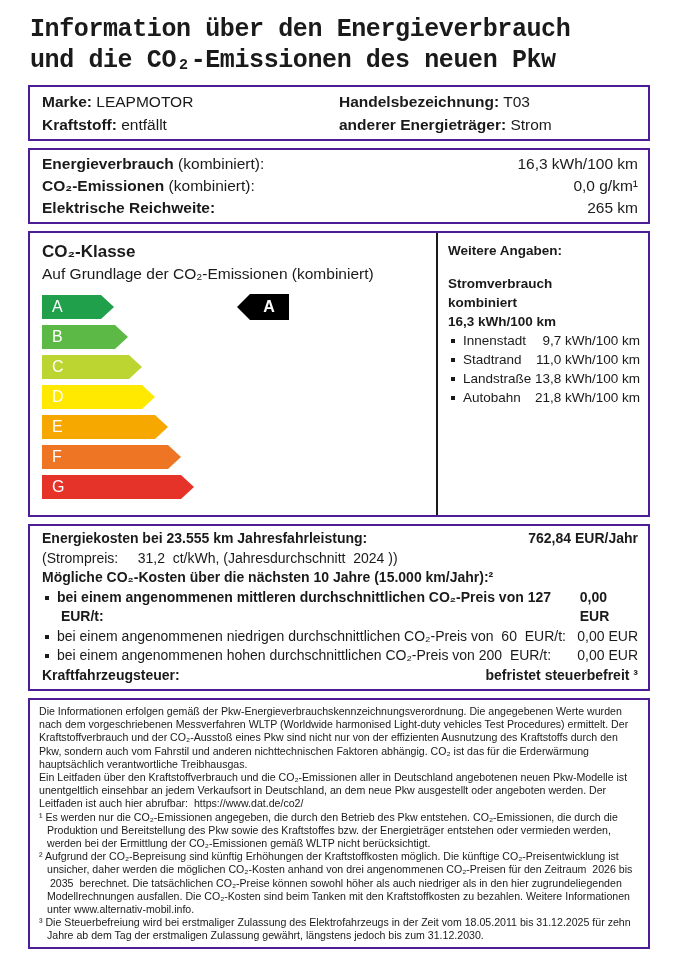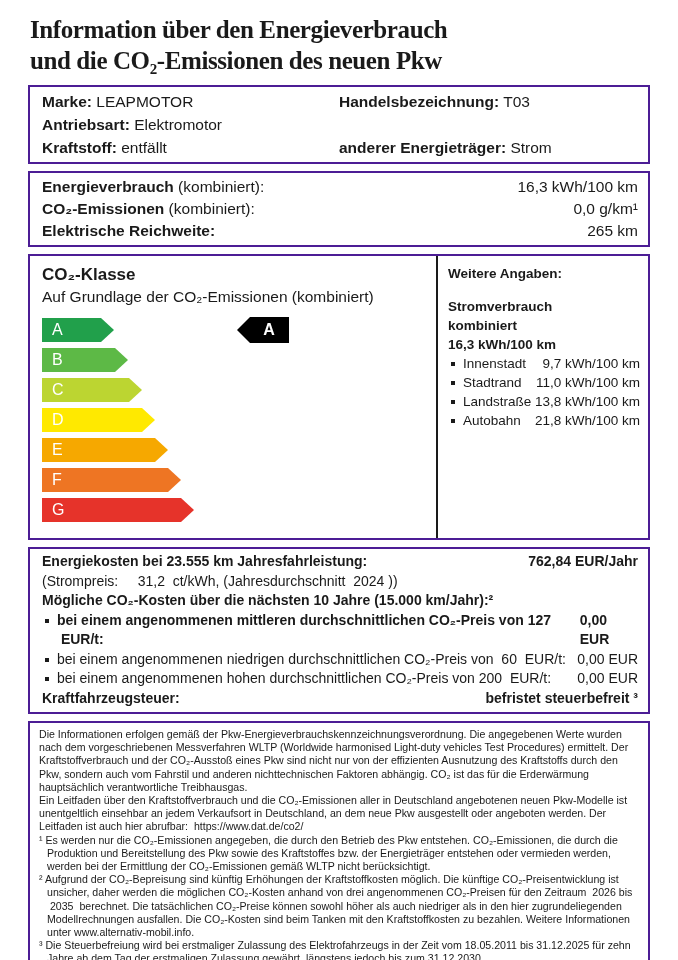--- a/index.html
+++ b/index.html
@@ -4,21 +4,21 @@
 <style>
   * { box-sizing: border-box; }
   html,body { margin:0; padding:0; background:#ffffff; }
   body {
     width:678px; height:960px; overflow:hidden;
     padding:14px 28px 0 28px;
     font-family:"Liberation Sans", sans-serif;
     color:#1a1a1a;
   }
   .title {
-    font-family:Liberation Serif, serif;
+    font-family:Liberation Mono, monospace;
     font-weight:700; font-size:25px; line-height:31px;
     letter-spacing:-0.4px; white-space:nowrap;
     margin:0 0 9px 2px;
   }
   .box { border:2px solid #4c1d95; margin-bottom:7px; background:#fff; }
   .b { font-weight:700; }
 
   
   .veh { padding:3px 12px; font-size:15.5px; line-height:23px; }
   .veh-row { display:grid; grid-template-columns:1fr 1fr; }
@@ -67,21 +67,20 @@
   <span>Information über den Energieverbrauch</span><br>
   <span>und die CO₂-Emissionen des neuen Pkw</span>
 </h1>
 
 <div class="box veh">
   <div class="veh-row">
     <div><span class="b">Marke:</span> <span>LEAPMOTOR</span></div>
     <div><span class="b">Handelsbezeichnung:</span> <span>T03</span></div>
   </div>
   <div class="veh-row">
-    <div><span class="b">Antriebsart:</span> <span>Elektromotor</span></div>
     <div></div>
   </div>
   <div class="veh-row">
     <div><span class="b">Kraftstoff:</span> <span>entfällt</span></div>
     <div><span class="b">anderer Energieträger:</span> <span>Strom</span></div>
   </div>
 </div>
 
 <div class="box cons">
   <div class="cons-row">

